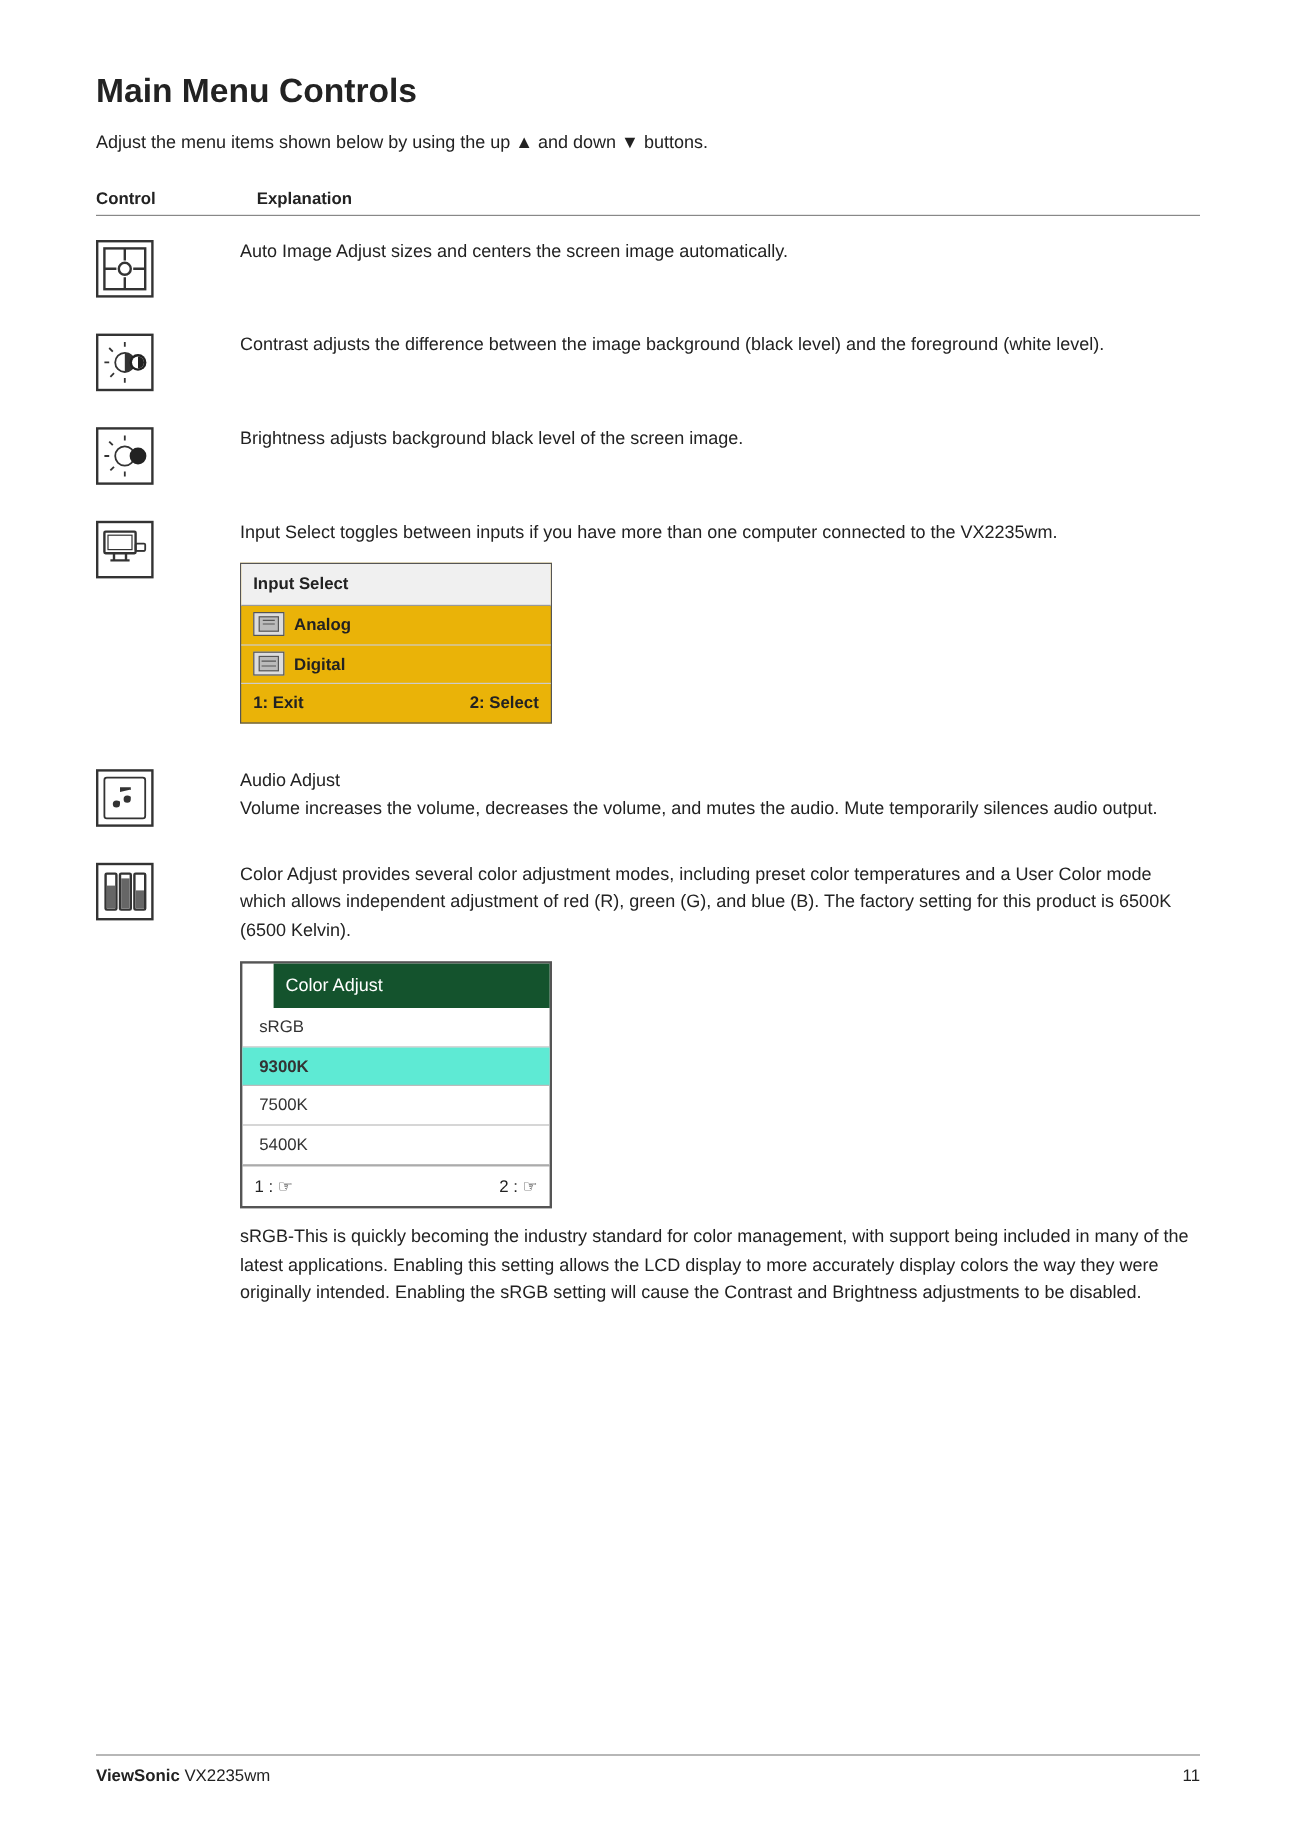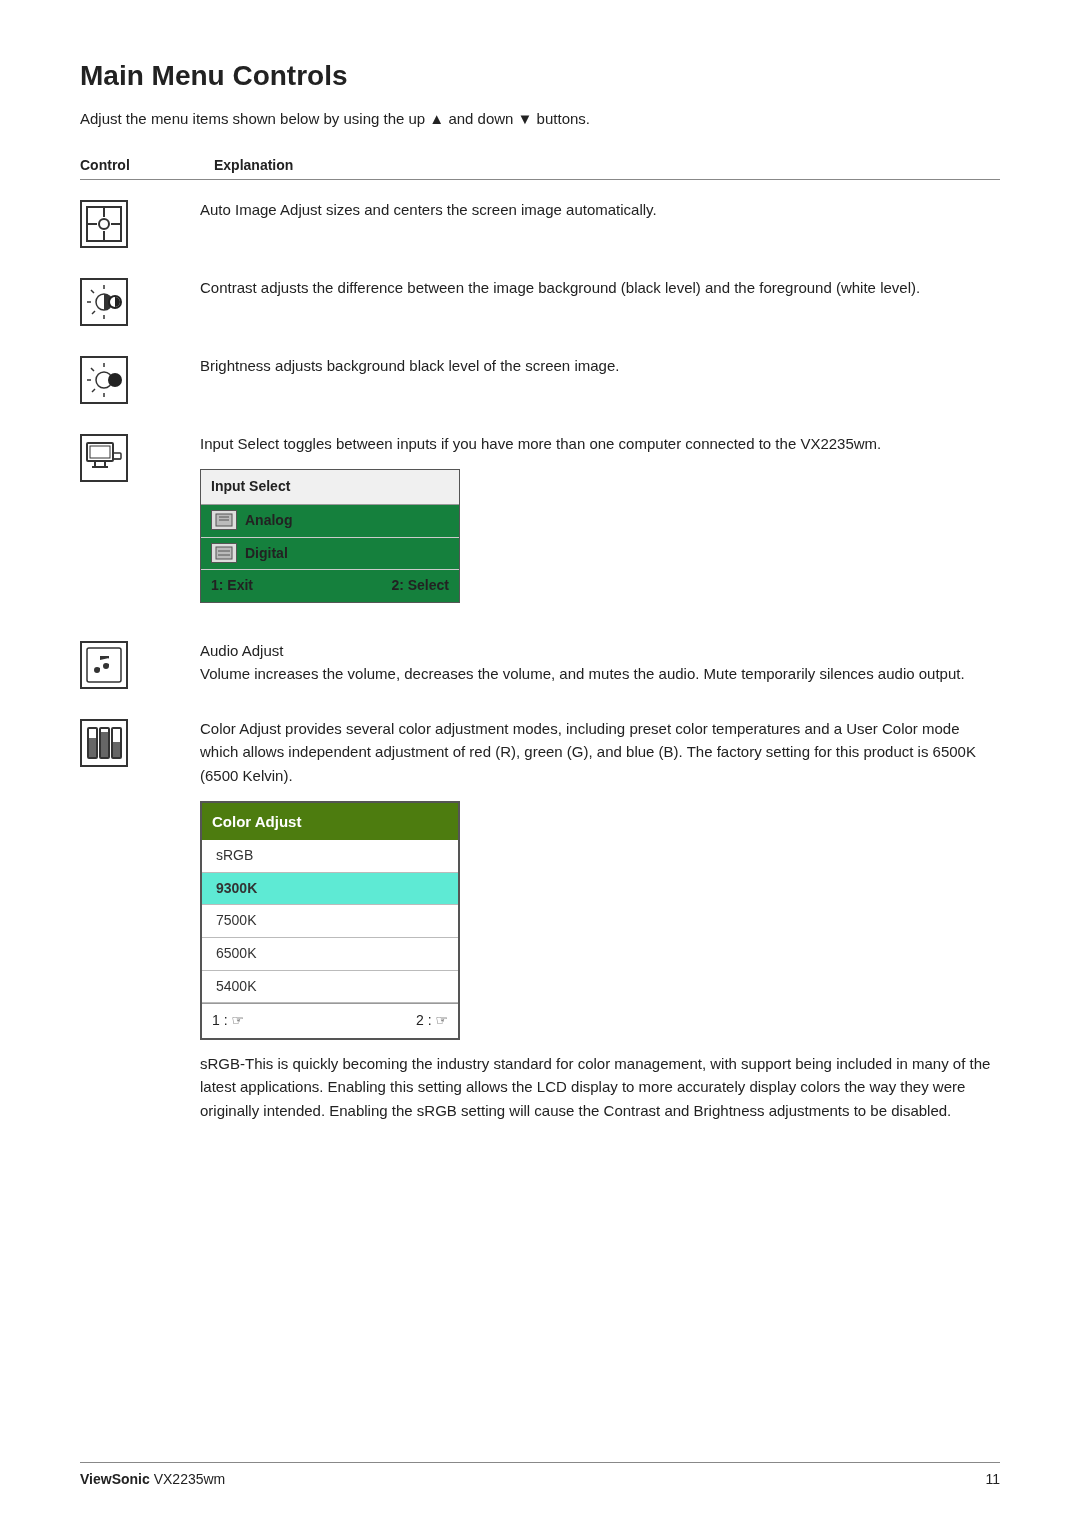--- a/index.html
+++ b/index.html
@@ -69,21 +69,21 @@
       font-size: 22px;
       background: #fff;
       position: relative;
     }
     
     .menu-box {
       border: 1.5px solid #555;
       width: 260px;
       margin: 14px 0 8px 0;
       font-size: 14px;
-      background: #15803d;
+      background: #eab308;
     }
     .menu-box .menu-title {
       font-weight: bold;
       padding: 6px 10px;
       font-size: 14px;
       border-bottom: 1px solid #999;
       background: #f0f0f0;
     }
     .menu-box .menu-item {
       display: flex;
@@ -113,25 +113,26 @@
     }
     
     .color-menu-box {
       border: 2px solid #555;
       width: 260px;
       margin: 14px 0 8px 0;
       font-size: 14px;
       background: #fff;
     }
     .color-menu-box .color-menu-title {
-      font-weight: bold;
+      font-weight: normal;
       padding: 7px 10px;
       font-size: 15px;
-      background: #4d7c0f;
+      background: #14532d;
       color: #fff;
+      margin-left: 26px;
     }
     .color-menu-box .color-item {
       padding: 5px 14px;
       font-size: 14px;
       border-bottom: 1px solid #bbb;
       color: #333;
     }
     .color-menu-box .color-item.selected {
       font-weight: bold;
       background: #5eead4;
@@ -310,21 +311,20 @@
     </div>
   </div>
   <div class="col-desc">
     <span>Color Adjust provides several color adjustment modes, including preset color temperatures and a User Color mode which allows independent adjustment of red (R), green (G), and blue (B). The factory setting for this product is 6500K (6500 Kelvin).</span>
     
     <div class="color-menu-box">
       <div class="color-menu-title">Color Adjust</div>
       <div class="color-item">sRGB</div>
       <div class="color-item selected">9300K</div>
       <div class="color-item">7500K</div>
-      <div class="color-item">6500K</div>
       <div class="color-item">5400K</div>
       <div class="color-footer">
         <span>1 : ☞</span>
         <span>2 : ☞</span>
       </div>
     </div>
     
     <p style="margin-top:12px;">sRGB-This is quickly becoming the industry standard for color management, with support being included in many of the latest applications. Enabling this setting allows the LCD display to more accurately display colors the way they were originally intended. Enabling the sRGB setting will cause the Contrast and Brightness adjustments to be disabled.</p>
   </div>
 </div>

